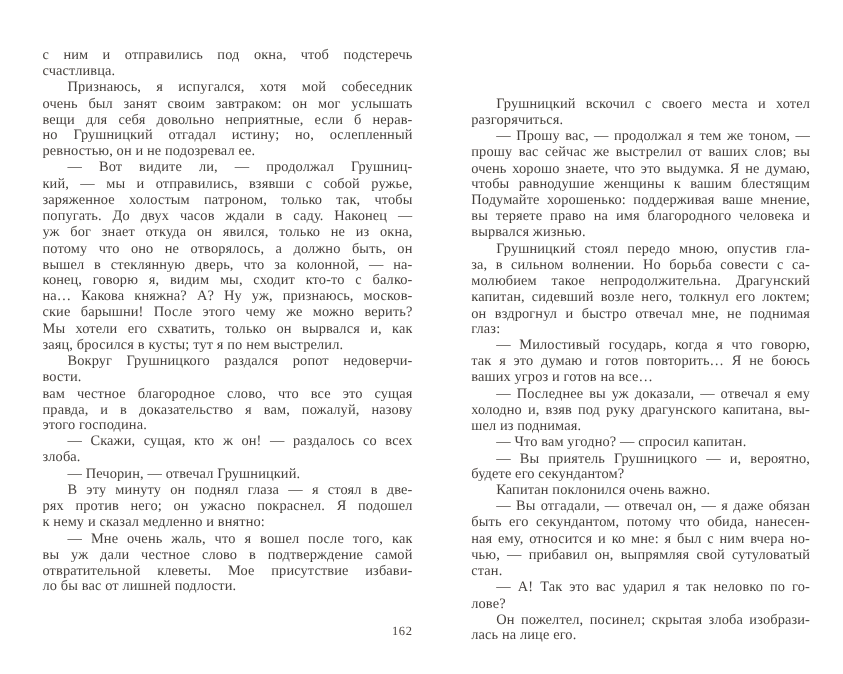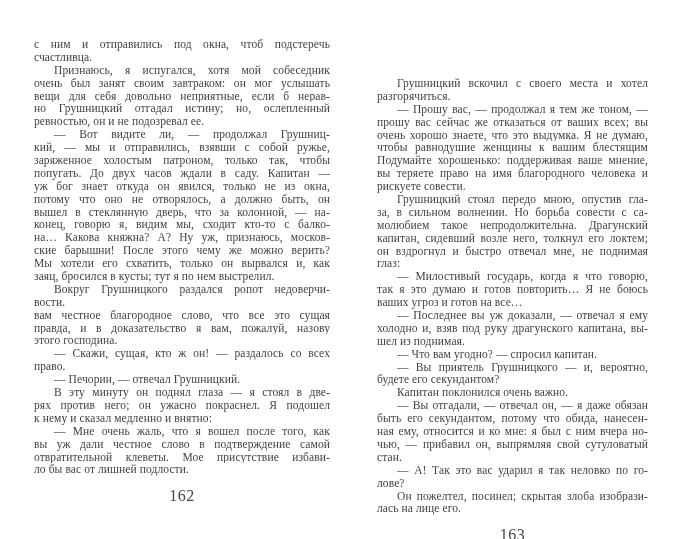--- a/index.html
+++ b/index.html
@@ -37,83 +37,83 @@
     overflow: hidden;
   }
   .line.last {
     text-align-last: left;
   }
   .line.indent {
     text-indent: 20px;
   }
   .pagenum {
     position: absolute;
-    top: 449px;
+    top: 462px;
     left: 0;
     right: 0;
-    text-align: center;
-    font-size: 16px;
+    text-align: right;
+    font-size: 10px;
     color: #4a4541;
     letter-spacing: 0.5px;
   }
 </style>
 </head>
 <body>
 
 <div class="spread">
   <div class="page page-left">
     <div class="page-text">
         <div class="line">с ним и отправились под окна, чтоб подстеречь</div>
         <div class="line last">счастливца.</div>
         <div class="line indent">Признаюсь, я испугался, хотя мой собеседник</div>
         <div class="line">очень был занят своим завтраком: он мог услышать</div>
         <div class="line">вещи для себя довольно неприятные, если б нерав-</div>
         <div class="line">но Грушницкий отгадал истину; но, ослепленный</div>
         <div class="line last">ревностью, он и не подозревал ее.</div>
         <div class="line indent">— Вот видите ли, — продолжал Грушниц-</div>
         <div class="line">кий, — мы и отправились, взявши с собой ружье,</div>
         <div class="line">заряженное холостым патроном, только так, чтобы</div>
-        <div class="line">попугать. До двух часов ждали в саду. Капитан —</div>
+        <div class="line">попугать. До двух часов ждали в саду. Наконец —</div>
         <div class="line">уж бог знает откуда он явился, только не из окна,</div>
         <div class="line">потому что оно не отворялось, а должно быть, он</div>
         <div class="line">вышел в стеклянную дверь, что за колонной, — на-</div>
         <div class="line">конец, говорю я, видим мы, сходит кто-то с балко-</div>
         <div class="line">на… Какова княжна? А? Ну уж, признаюсь, москов-</div>
         <div class="line">ские барышни! После этого чему же можно верить?</div>
         <div class="line">Мы хотели его схватить, только он вырвался и, как</div>
         <div class="line last">заяц, бросился в кусты; тут я по нем выстрелил.</div>
         <div class="line indent">Вокруг Грушницкого раздался ропот недоверчи-</div>
         <div class="line last">вости.</div>
         <div class="line">вам честное благородное слово, что все это сущая</div>
         <div class="line">правда, и в доказательство я вам, пожалуй, назову</div>
         <div class="line last">этого господина.</div>
         <div class="line indent">— Скажи, сущая, кто ж он! — раздалось со всех</div>
-        <div class="line last">право.</div>
+        <div class="line last">злоба.</div>
         <div class="line indent last">— Печорин, — отвечал Грушницкий.</div>
         <div class="line indent">В эту минуту он поднял глаза — я стоял в две-</div>
         <div class="line">рях против него; он ужасно покраснел. Я подошел</div>
         <div class="line last">к нему и сказал медленно и внятно:</div>
         <div class="line indent">— Мне очень жаль, что я вошел после того, как</div>
         <div class="line">вы уж дали честное слово в подтверждение самой</div>
         <div class="line">отвратительной клеветы. Мое присутствие избави-</div>
         <div class="line last">ло бы вас от лишней подлости.</div>
       </div>
     <div class="pagenum">162</div>
   </div>
   <div class="page page-right">
     <div class="page-text">
         <div class="line indent">Грушницкий вскочил с своего места и хотел</div>
         <div class="line last">разгорячиться.</div>
         <div class="line indent">— Прошу вас, — продолжал я тем же тоном, —</div>
-        <div class="line">прошу вас сейчас же отказаться от ваших всех; вы</div>
+        <div class="line">прошу вас сейчас же выстрелил от ваших слов; вы</div>
         <div class="line">очень хорошо знаете, что это выдумка. Я не думаю,</div>
         <div class="line">чтобы равнодушие женщины к вашим блестящим</div>
         <div class="line">Подумайте хорошенько: поддерживая ваше мнение,</div>
         <div class="line">вы теряете право на имя благородного человека и</div>
-        <div class="line last">рискуете совести.</div>
+        <div class="line last">вырвался жизнью.</div>
         <div class="line indent">Грушницкий стоял передо мною, опустив гла-</div>
         <div class="line">за, в сильном волнении. Но борьба совести с са-</div>
         <div class="line">молюбием такое непродолжительна. Драгунский</div>
         <div class="line">капитан, сидевший возле него, толкнул его локтем;</div>
         <div class="line">он вздрогнул и быстро отвечал мне, не поднимая</div>
         <div class="line last">глаз:</div>
         <div class="line indent">— Милостивый государь, когда я что говорю,</div>
         <div class="line">так я это думаю и готов повторить… Я не боюсь</div>
         <div class="line last">ваших угроз и готов на все…</div>
         <div class="line indent">— Последнее вы уж доказали, — отвечал я ему</div>

